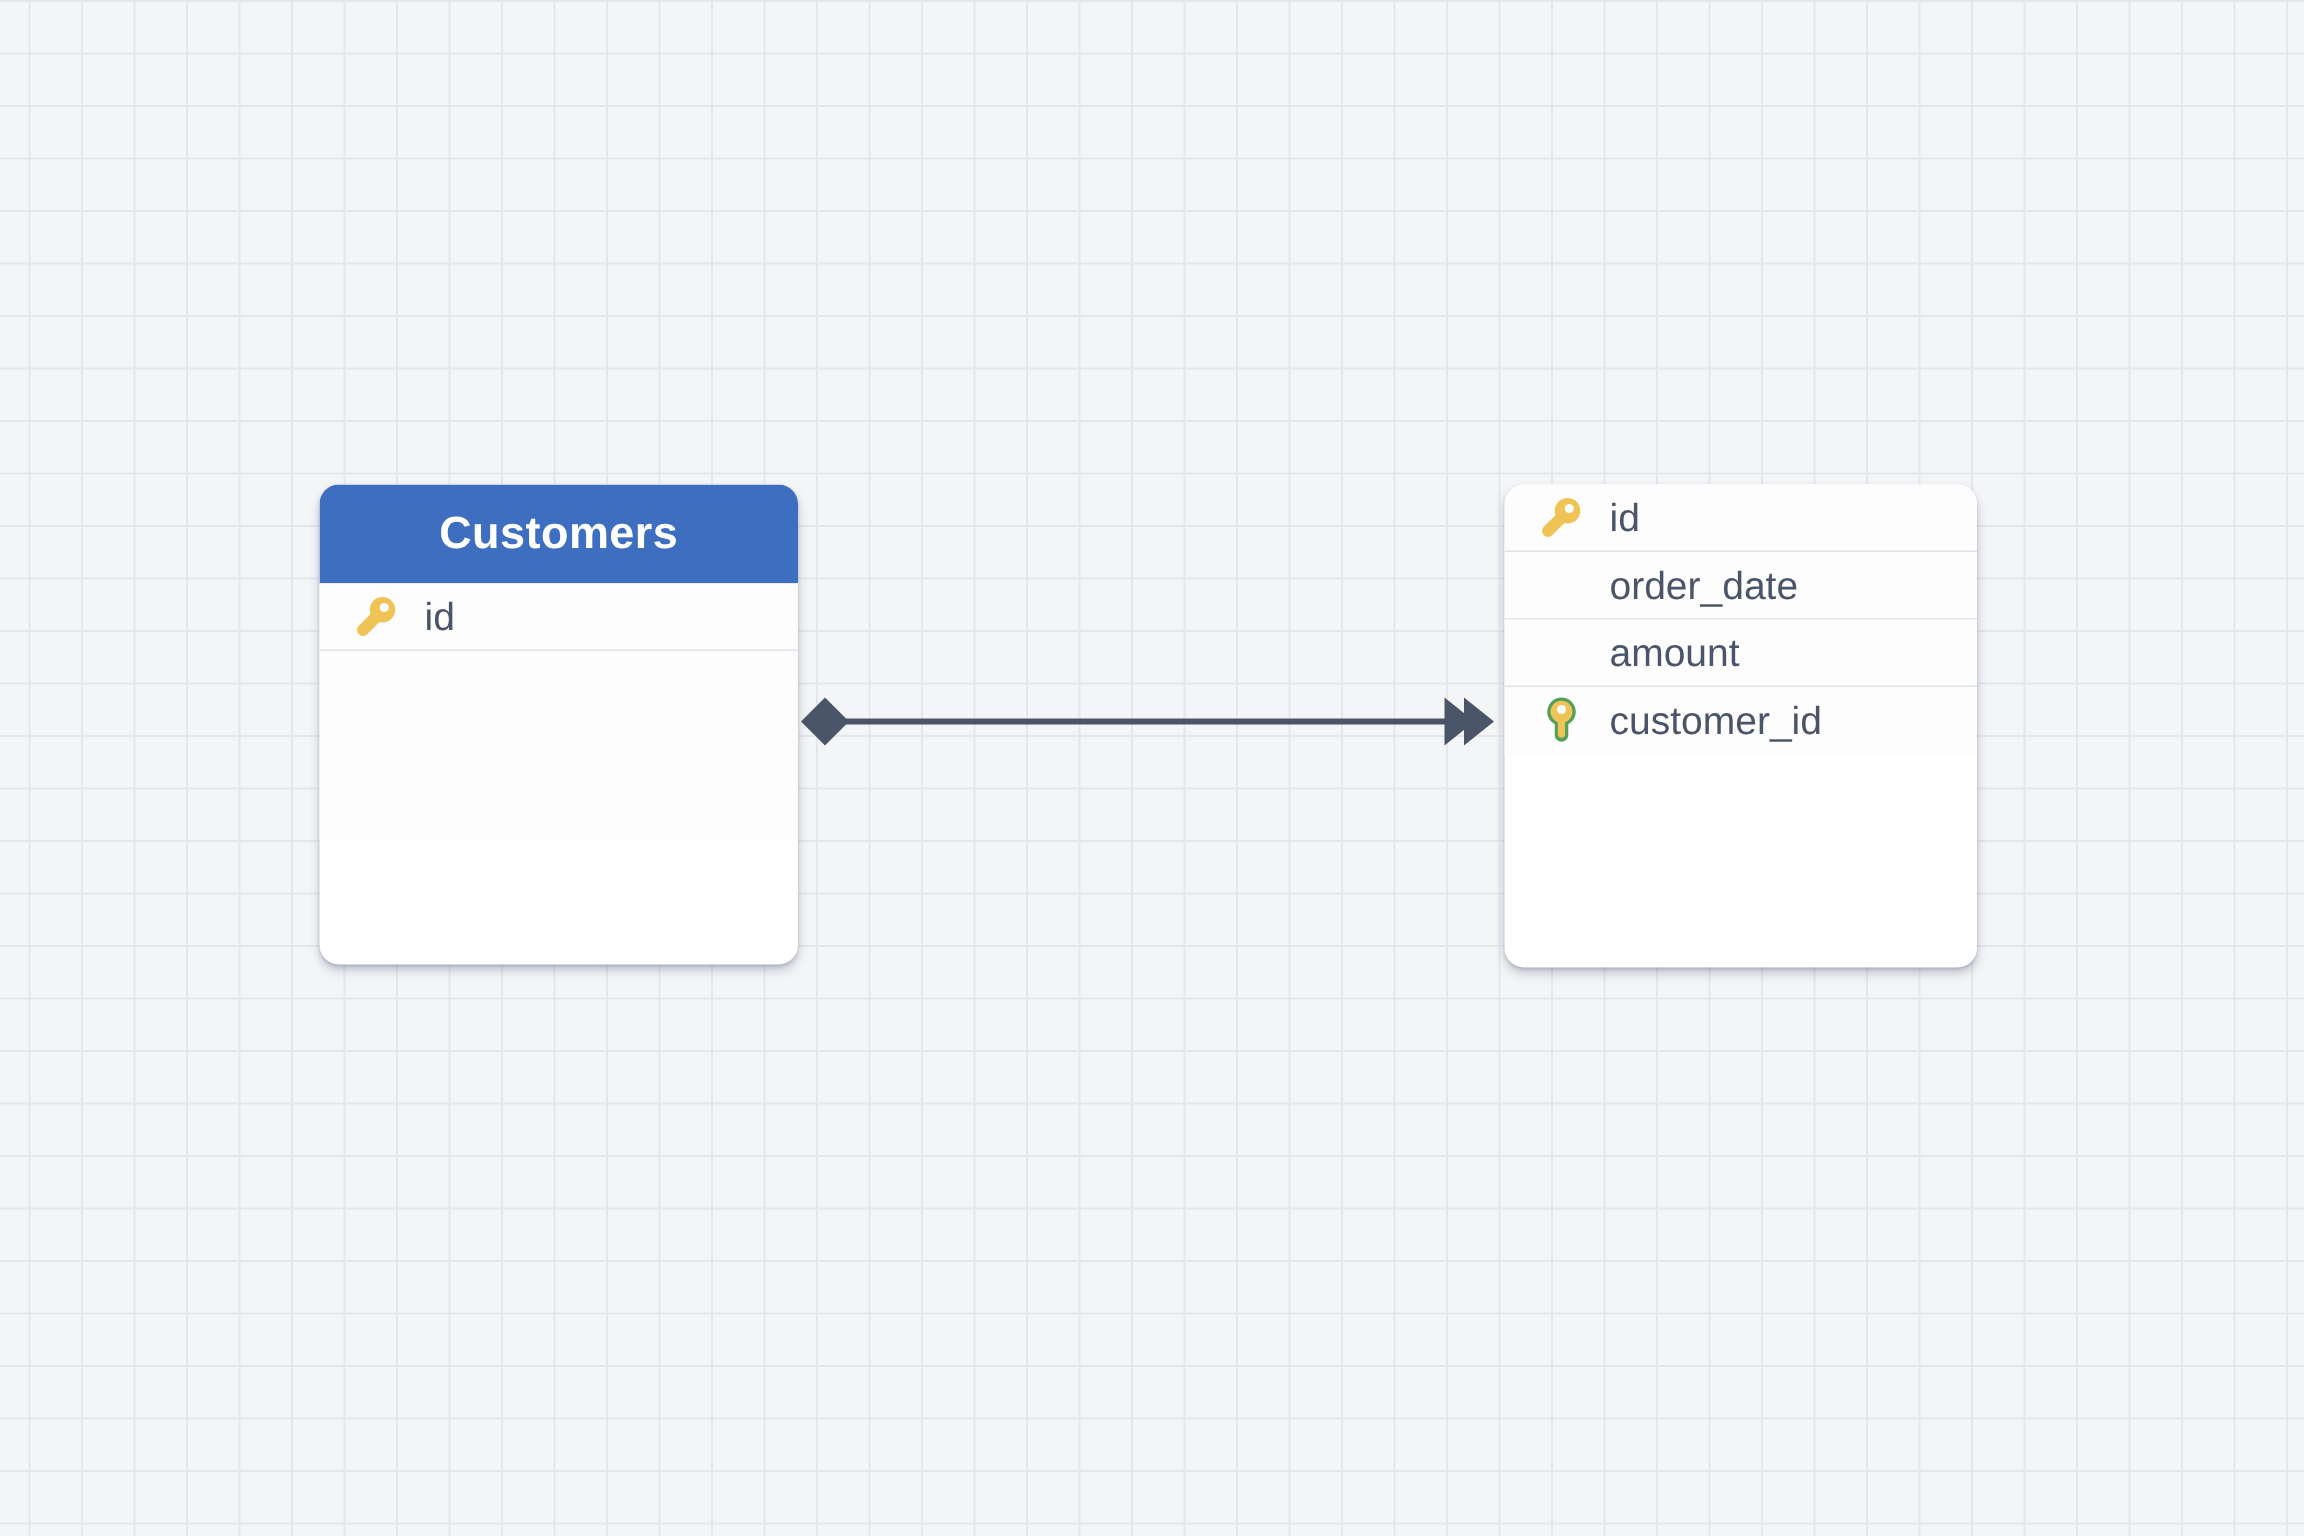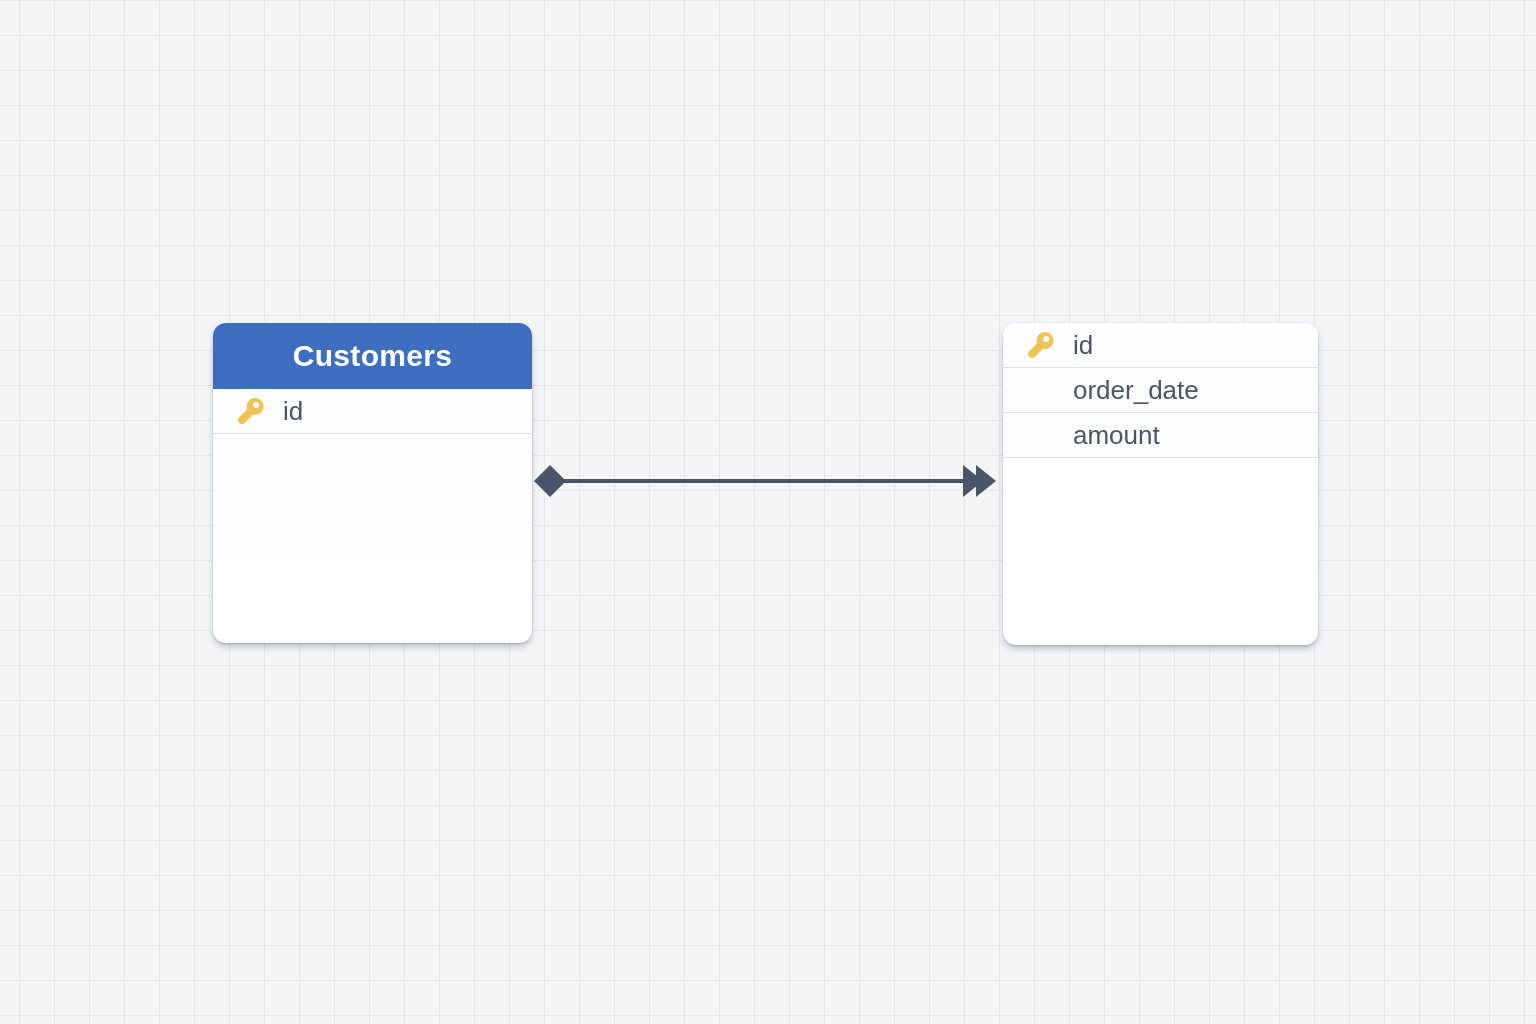--- a/index.html
+++ b/index.html
@@ -101,20 +101,32 @@
           </svg>
         </span>
         <span class="field-name">id</span>
       </div>
       <div class="field-row">
         <span class="field-name">order_date</span>
       </div>
       <div class="field-row">
         <span class="field-name">amount</span>
       </div>
+      <div class="field-row last">
+        <span class="field-icon">
+          <svg width="32" height="34" viewBox="0 0 32 34">
+            <circle cx="16" cy="10.5" r="9.5" fill="#54A05A"></circle>
+            <rect x="11.5" y="14" width="9" height="16.5" rx="4.5" fill="#54A05A"></rect>
+            <circle cx="16" cy="10.5" r="7.3" fill="#EFC355"></circle>
+            <rect x="13.6" y="14" width="4.8" height="13.8" rx="2.4" fill="#EFC355"></rect>
+            <circle cx="16" cy="9" r="3" fill="#FDFDFE"></circle>
+          </svg>
+        </span>
+        <span class="field-name">customer_id</span>
+      </div>
     </div>
   </div>
 
   <svg class="connector" width="473" height="44" viewBox="0 0 473 44">
     <line x1="18" y1="22" x2="440" y2="22" stroke="#4A5568" stroke-width="4"></line>
     <polygon points="4,22 20,6 36,22 20,38" fill="#4A5568"></polygon>
     <polygon points="433,6 453,22 433,38" fill="#4A5568"></polygon>
     <polygon points="446,6 466,22 446,38" fill="#4A5568"></polygon>
   </svg>
 

